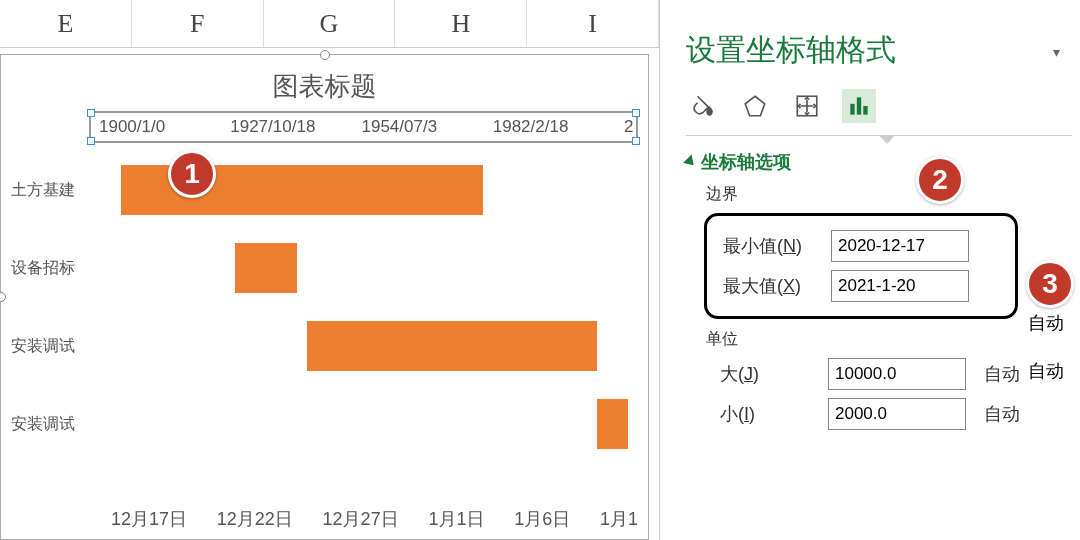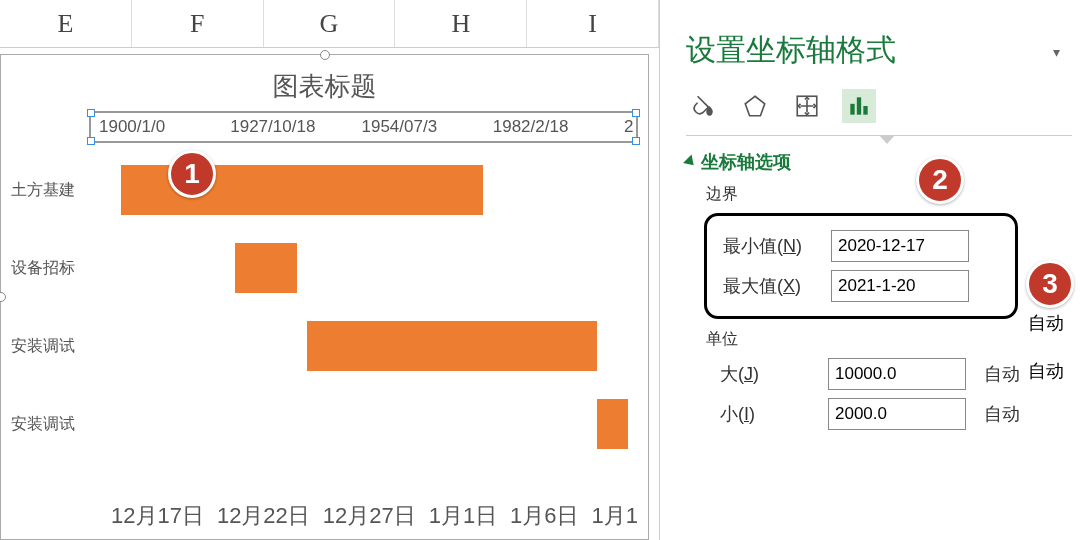--- a/index.html
+++ b/index.html
@@ -111,21 +111,21 @@
   .bar {
     position: absolute;
     top: 10px; height: 50px;
     background: #ED7D31;
   }
   .btm-axis {
     position: absolute;
     left: 110px; right: 10px; bottom: 8px;
     display: flex;
     justify-content: space-between;
-    font-size: 22px;
+    font-size: 18px;
     color: #555;
   }
   
   .right {
     flex: 1;
     padding: 30px 8px 0 26px;
     position: relative;
   }
   .pane-title {
     color: #1a7a3c;

